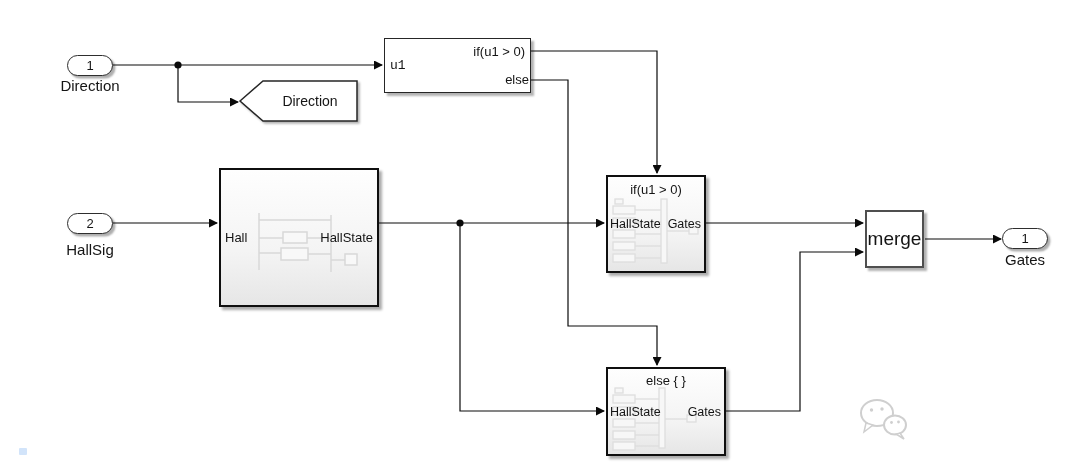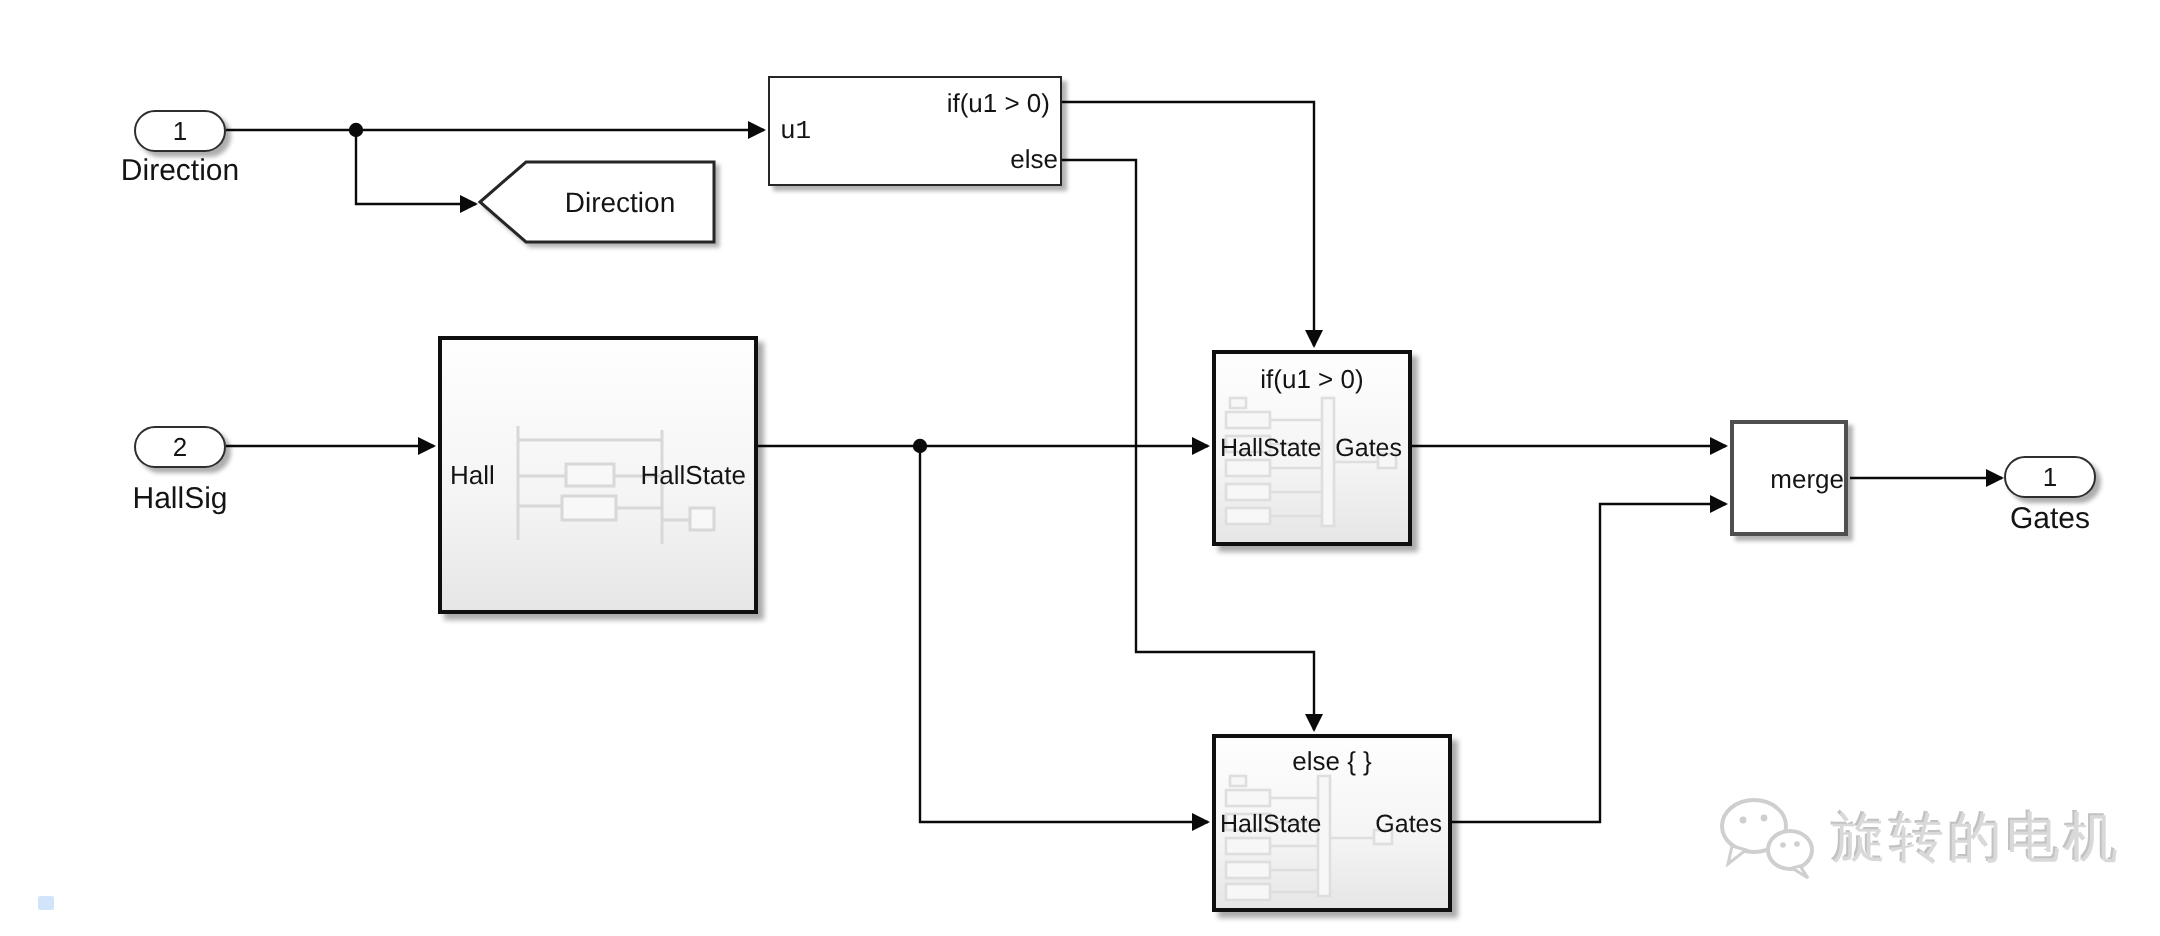--- a/index.html
+++ b/index.html
@@ -26,21 +26,21 @@
     border:2.5px solid #0f0f0f;
     background:linear-gradient(180deg,#fefefe 0%,#f4f4f4 60%,#e6e6e6 100%);
     box-shadow:3px 3px 2.5px rgba(0,0,0,.33);
   }
   .portlab{position:absolute;font-size:13px;white-space:nowrap;}
   .portlab.sm{font-size:12.5px;}
   .ss-title{position:absolute;left:0;right:0;text-align:center;font-size:13px;white-space:nowrap;}
   .merge-block{
     border:2px solid #4f4f4f;background:#fff;
     box-shadow:2.5px 2.5px 2px rgba(0,0,0,.3);
-    display:flex;align-items:center;justify-content:flex-end;font-size:13px;
+    display:flex;align-items:center;justify-content:center;font-size:19px;
   }
   .wires{position:absolute;left:0;top:0;}
   .ghost{position:absolute;pointer-events:none;}
   .watermark{display:flex;align-items:center;gap:8px;}
   .watermark-text{
     font-size:27px;letter-spacing:2px;color:#d9d9d9;
     text-shadow:1px 1px 0 #ffffff,-1px -1px 0 #c2c2c2;white-space:nowrap;
   }
   .goto-label{
     position:absolute;left:25px;top:0;width:94px;height:43px;
@@ -185,18 +185,17 @@
         <ellipse cx="37" cy="29" rx="11" ry="9.5"></ellipse>
         <polygon points="42,37 46,43 38,38" stroke-width="1.5"></polygon>
       </g>
       <g fill="#cfcfcf" stroke="none">
         <circle cx="13.5" cy="14" r="1.7"></circle>
         <circle cx="24" cy="13" r="1.7"></circle>
         <circle cx="33.5" cy="26.5" r="1.4"></circle>
         <circle cx="40.5" cy="26" r="1.4"></circle>
       </g>
     </svg>
-    <span class="watermark-text">旋转的电机</span>
   </div>
 
   <div class="abs sel-dot" style="left:19px;top:448px;width:8px;height:7px;"></div>
 
 </div>
 
 </body></html>

